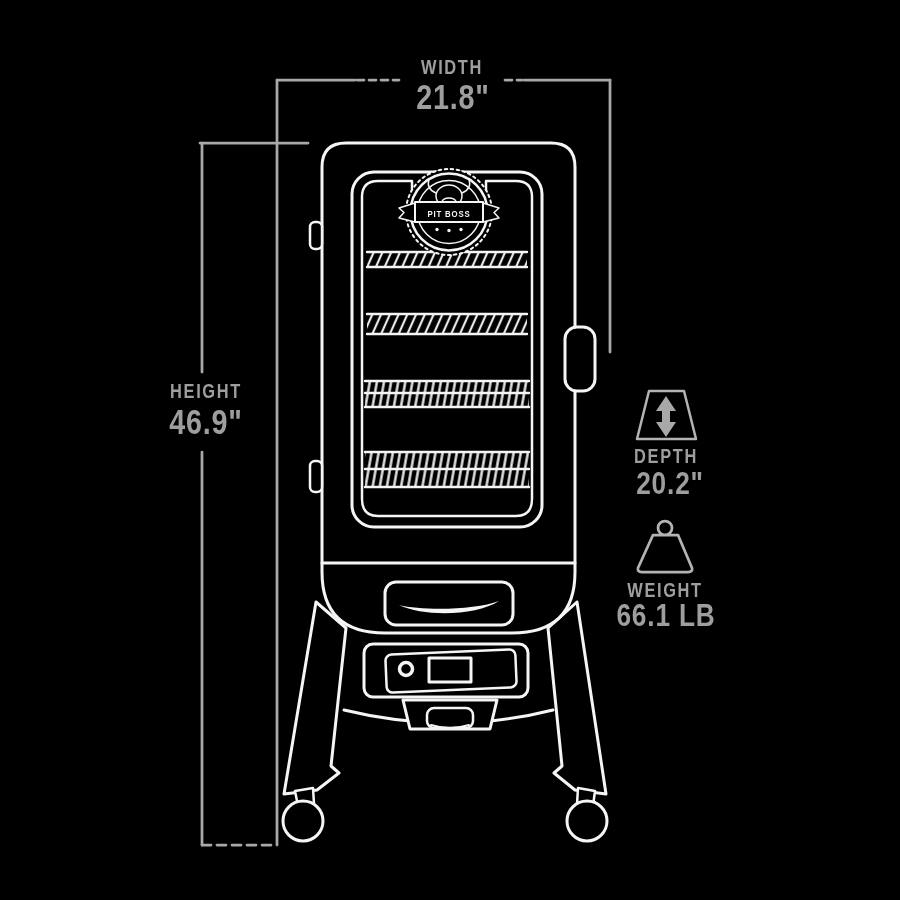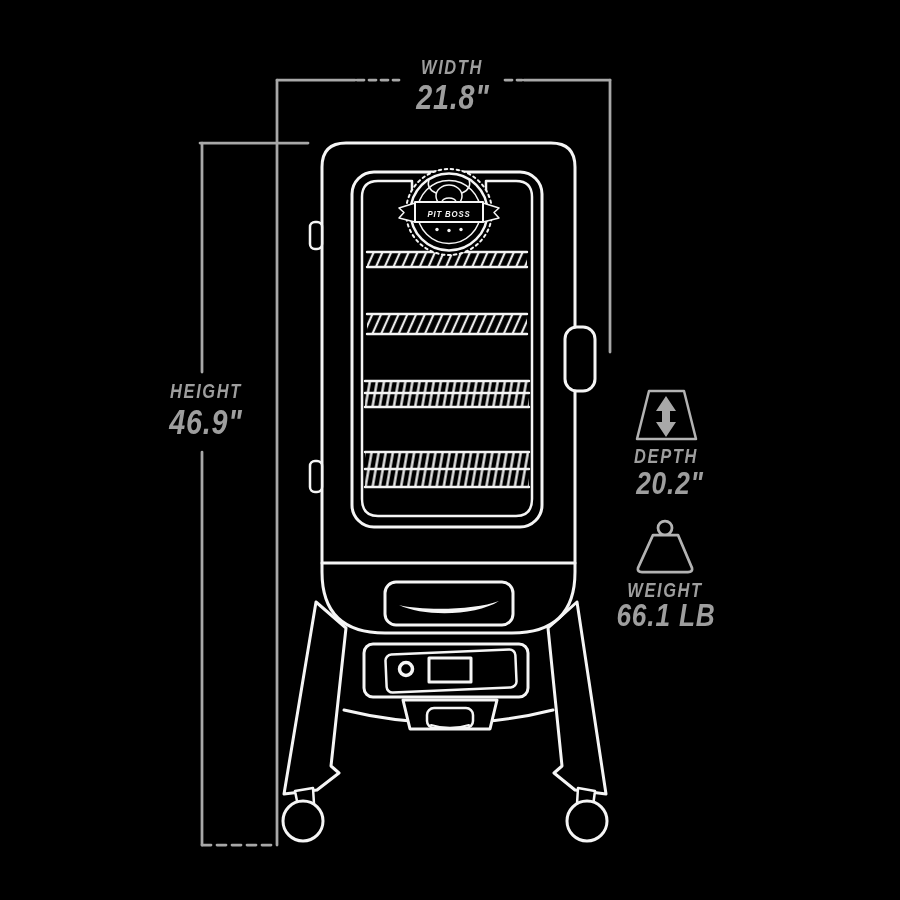--- a/index.html
+++ b/index.html
@@ -1,17 +1,17 @@
 <!DOCTYPE html>
 <html><head>
 <meta charset="utf-8">
 <style>
   html,body{margin:0;padding:0;background:#000;}
   .stage{position:relative;width:900px;height:900px;background:#000;overflow:hidden;
-         font-family:"Liberation Sans",sans-serif;font-style:italic;}
+         font-family:"Liberation Sans",sans-serif;}
   .stage svg{position:absolute;left:0;top:0;}
   .dim-text{position:absolute;transform:translate(-50%,-50%) scaleX(0.82);
             color:#9e9e9e;font-weight:bold;white-space:nowrap;line-height:1;}
   .dim-label{font-size:20px;letter-spacing:2px;}
   .dim-value{font-size:35px;letter-spacing:1px;}
   .badge-text{position:absolute;transform:translate(-50%,-50%) scaleX(0.82);
               color:#f5f5f5;font-weight:bold;font-size:9.5px;letter-spacing:1px;white-space:nowrap;}
 </style>
 </head>
 <body>

